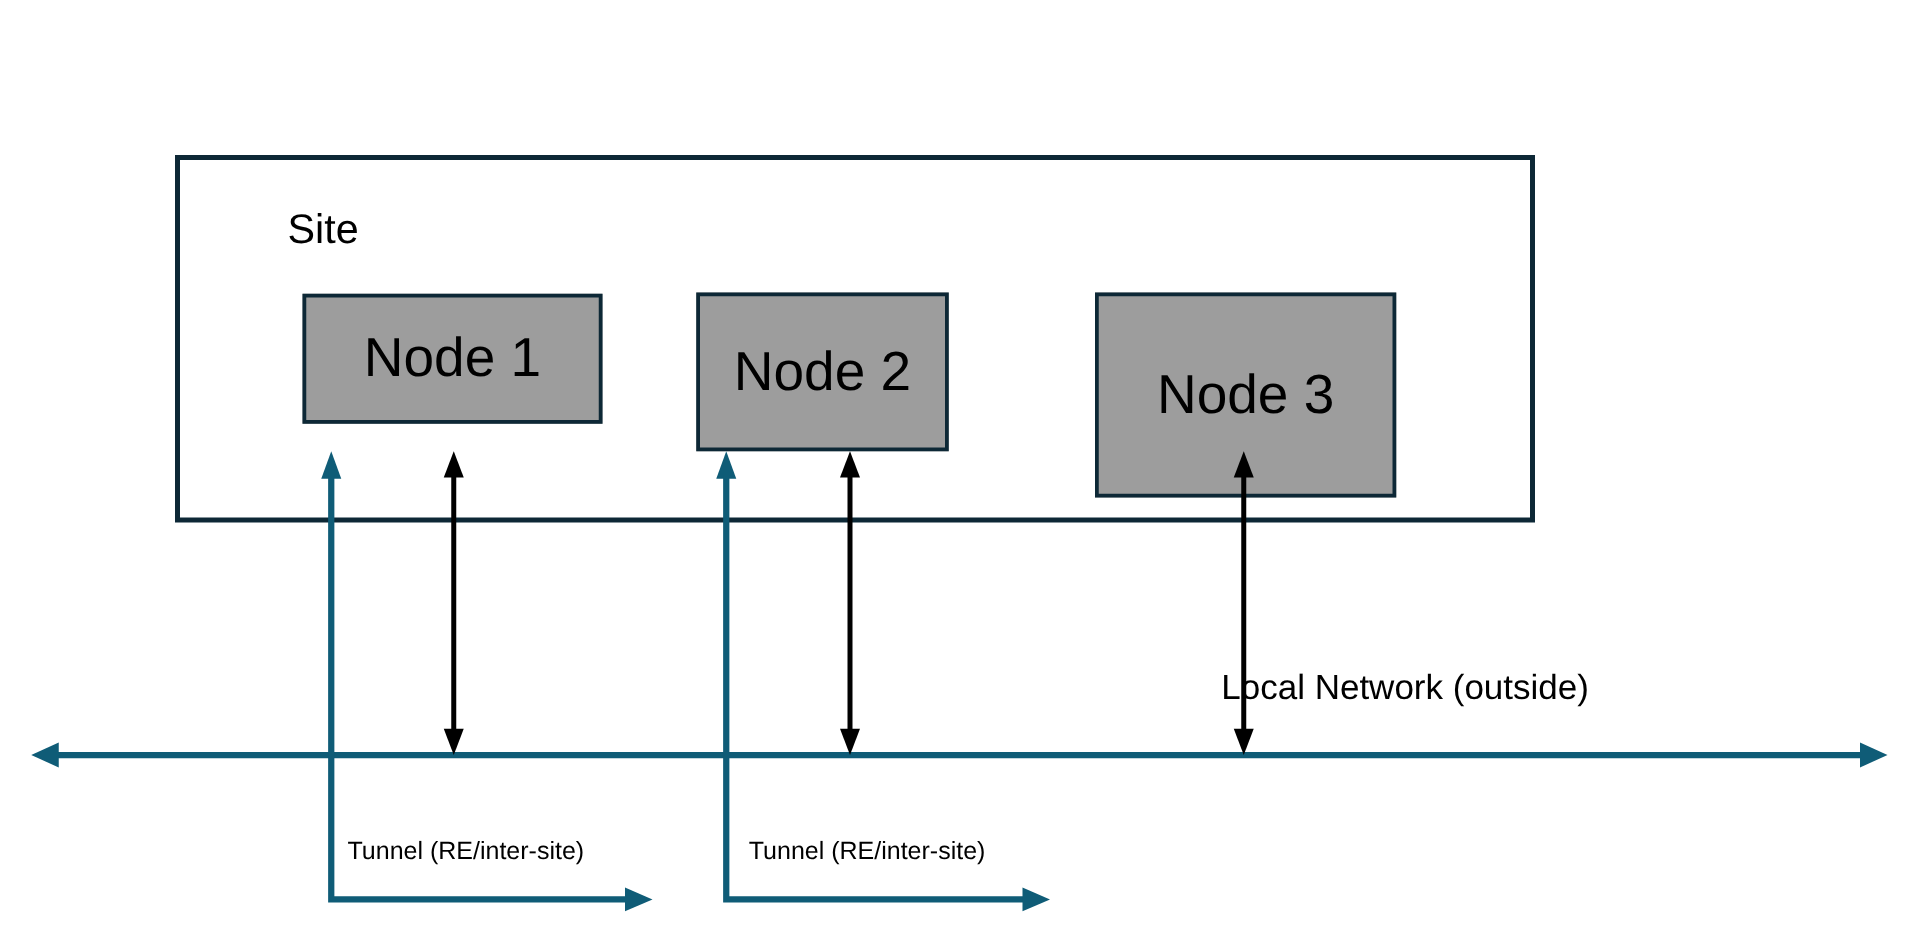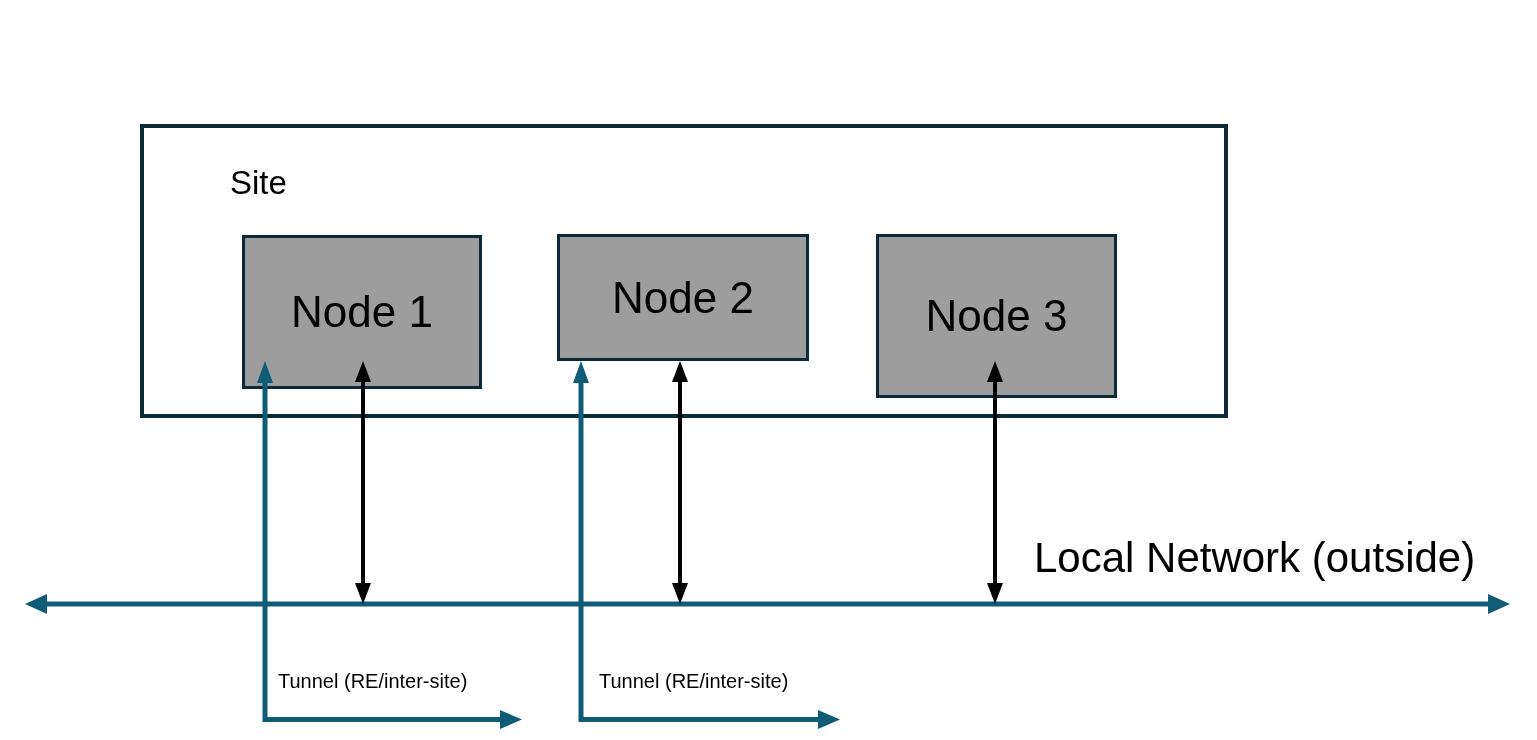--- a/index.html
+++ b/index.html
@@ -36,27 +36,27 @@
   .node-box{
     position:absolute;
     border:3px solid var(--border-dark);
     box-sizing:border-box;
     background:var(--node-fill);
     display:flex;align-items:center;justify-content:center;
   }
   .node-box .node-label{
     font-size:44px;color:var(--ink);white-space:nowrap;
   }
-  .node-1{left:242px;top:235px;width:240px;height:154px;}
-  .node-2{left:557px;top:234px;width:252px;height:127px;}
+  .node-1{left:242px;top:235px;width:240px;height:104px;}
+  .node-2{left:557px;top:234px;width:202px;height:127px;}
   .node-3{left:876px;top:234px;width:241px;height:164px;}
   .network-label{
     position:absolute;
-    left:1034px;top:534px;
-    font-size:42px;color:var(--ink);
+    left:977px;top:534px;
+    font-size:28px;color:var(--ink);
     white-space:nowrap;
   }
   .tunnel-label{
     position:absolute;
     top:670px;
     font-size:20px;font-weight:normal;color:var(--ink);
     white-space:nowrap;
   }
   .tunnel-label-1{left:278px;}
   .tunnel-label-2{left:599px;}

